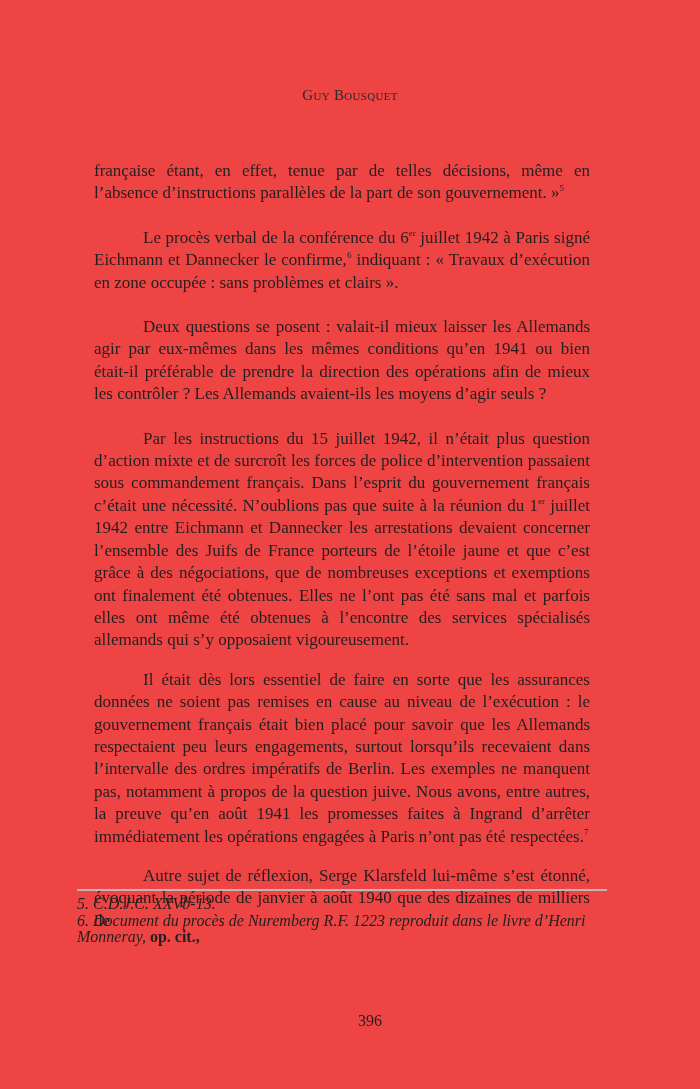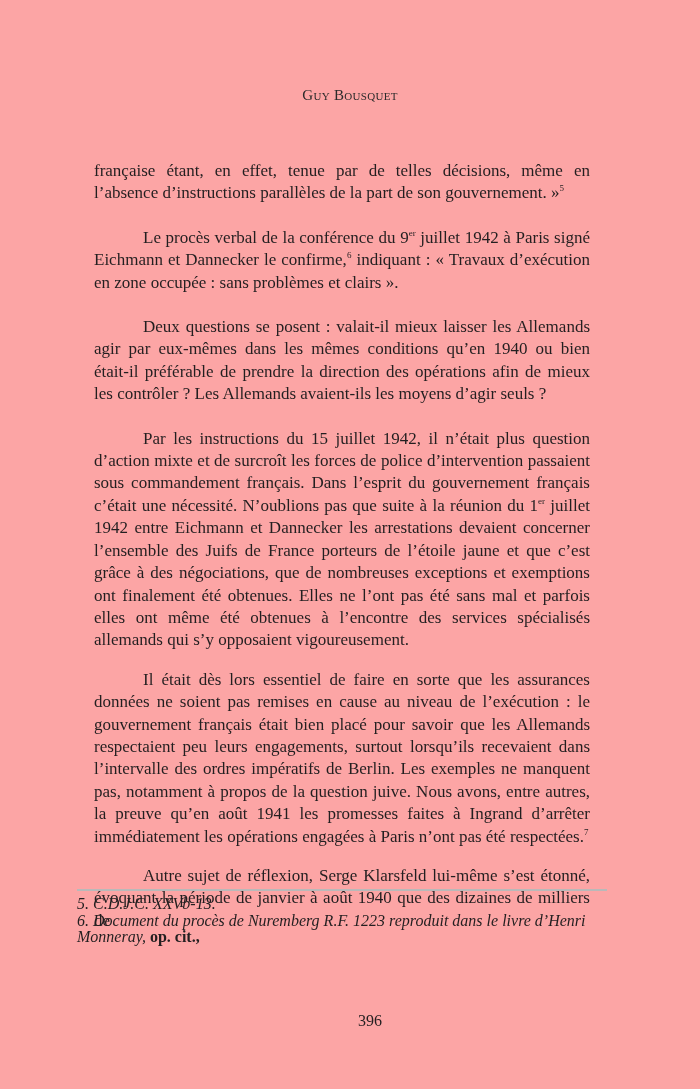--- a/index.html
+++ b/index.html
@@ -1,19 +1,19 @@
 <!DOCTYPE html>
 <html><head>
   <meta charset="utf-8">
   <style>
     html, body { margin: 0; padding: 0; background: #ffffff; }
     body { width: 700px; height: 1089px; position: relative; overflow: hidden; }
     .page {
       position: absolute; left: 0; top: 0; width: 700px; height: 1089px;
-      background: #fca5a5; color: #231f20;
+      background: #ef4444; color: #231f20;
       font-family: "Liberation Serif", "DejaVu Serif", serif;
     }
     .running-head {
       position: absolute; top: 87px; left: 0; width: 700px; text-align: center;
       font-size: 15px; letter-spacing: 0.3px; font-variant: small-caps; color: #2a2a2a;
     }
     .body {
       position: absolute; top: 143px; left: 77px; width: 530px;
       font-size: 17px; line-height: 22.4px; text-align: justify; text-justify: inter-word;
       hyphens: none;
@@ -40,23 +40,23 @@
 </head>
 <body>
 
 <div class="page">
 
   <div class="running-head">Guy Bousquet</div>
 
   <div class="body">
     <p><span>française étant, en effet, tenue par de telles décisions, même en l’absence d’instructions parallèles de la part de son gouvernement. »</span><sup>5</sup></p>
 
-    <p class="indent gap"><span>Le procès verbal de la conférence du 9</span><sup>er</sup><span> juillet 1942 à Paris signé Eichmann et Dannecker le confirme,</span><sup>6</sup><span> indiquant : «  Travaux d’exécution en zone occupée : sans problèmes et clairs ».</span></p>
+    <p class="indent gap"><span>Le procès verbal de la conférence du 6</span><sup>er</sup><span> juillet 1942 à Paris signé Eichmann et Dannecker le confirme,</span><sup>6</sup><span> indiquant : «  Travaux d’exécution en zone occupée : sans problèmes et clairs ».</span></p>
 
-    <p class="indent gap">Deux questions se posent : valait-il mieux laisser les Allemands agir par eux-mêmes dans les mêmes conditions qu’en 1940 ou bien était-il préférable de prendre la direction des opérations afin de mieux les contrôler ? Les Allemands avaient-ils les moyens d’agir seuls ?</p>
+    <p class="indent gap">Deux questions se posent : valait-il mieux laisser les Allemands agir par eux-mêmes dans les mêmes conditions qu’en 1941 ou bien était-il préférable de prendre la direction des opérations afin de mieux les contrôler ? Les Allemands avaient-ils les moyens d’agir seuls ?</p>
 
     <p class="indent gap"><span>Par les instructions du 15 juillet 1942, il n’était plus question d’action mixte et de surcroît les forces de police d’intervention passaient sous commandement français. Dans l’esprit du gouvernement français c’était une nécessité. N’oublions pas que suite à la réunion du 1</span><sup>er</sup><span> juillet 1942 entre Eichmann et Dannecker les arrestations devaient concerner l’ensemble des Juifs de France porteurs de l’étoile jaune et que c’est grâce à des négociations, que de nombreuses exceptions et exemptions ont finalement été obtenues. Elles ne l’ont pas été sans mal et parfois elles ont même été obtenues à l’encontre des services spécialisés allemands qui s’y opposaient vigoureusement.</span></p>
 
     <p class="indent"><span>Il était dès lors essentiel de faire en sorte que les assurances données ne soient pas remises en cause au niveau de l’exécution : le gouvernement français était bien placé pour savoir que les Allemands respectaient peu leurs engagements, surtout lorsqu’ils recevaient dans l’intervalle des ordres impératifs de Berlin. Les exemples ne manquent pas, notamment à propos de la question juive. Nous avons, entre autres, la preuve qu’en août 1941 les promesses faites à Ingrand d’arrêter immédiatement les opérations engagées à Paris n’ont pas été respectées.</span><sup>7</sup></p>
 
     <p class="indent">Autre sujet de réflexion, Serge Klarsfeld lui-même s’est étonné, évoquant la période de janvier à août 1940 que des dizaines de milliers de</p>
   </div>
 
   <div class="rule"></div>
 

